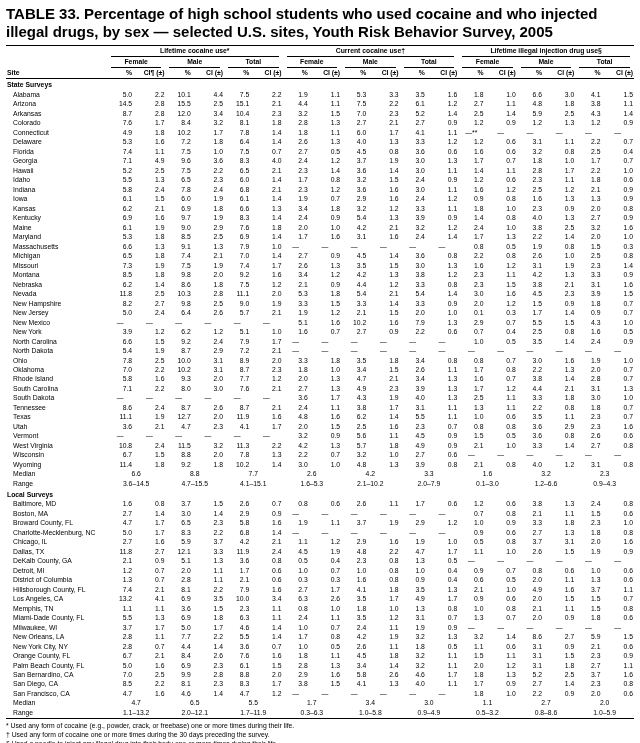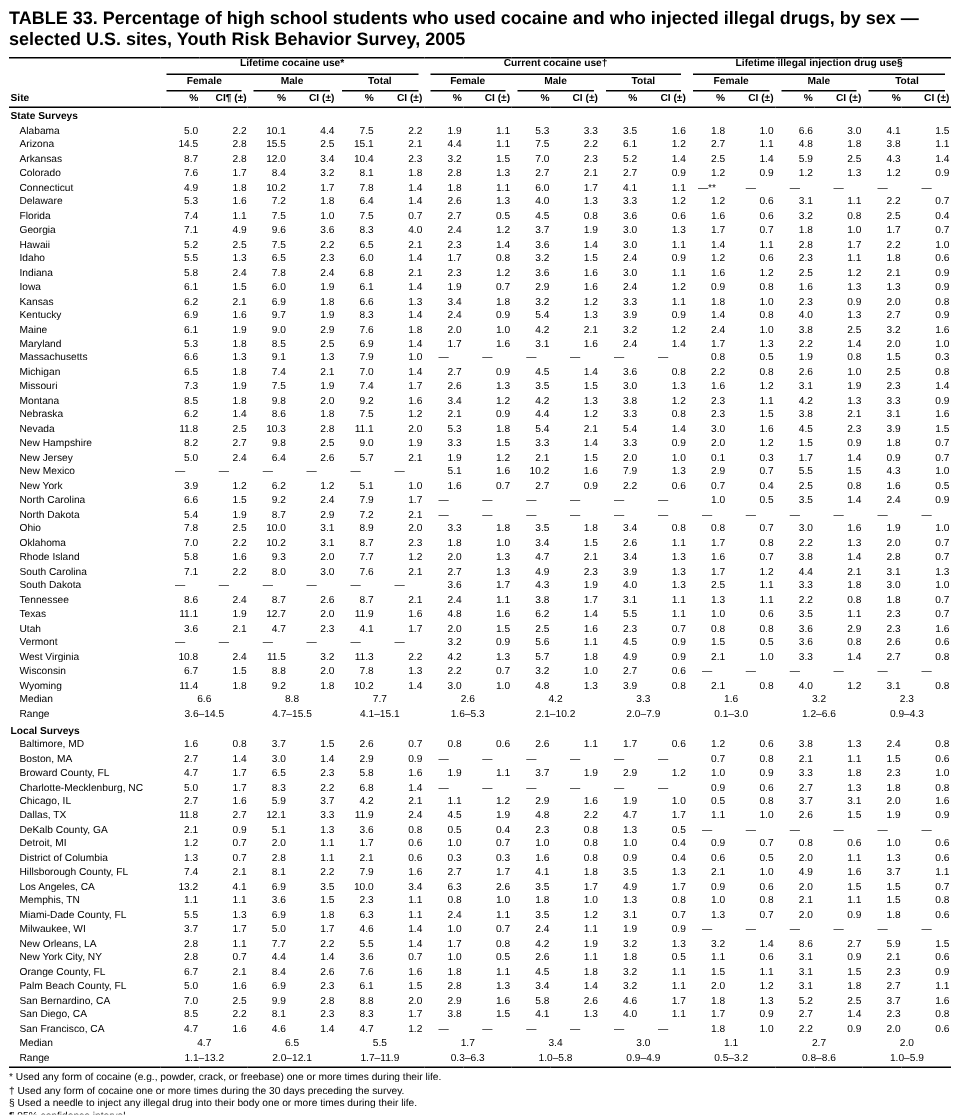--- a/index.html
+++ b/index.html
@@ -2,21 +2,21 @@
 <html><head>
 <meta charset="utf-8">
 <style>
   * { box-sizing: border-box; }
   html, body { margin: 0; padding: 0; background: #fff; }
   body {
     width: 640px; height: 743px; overflow: hidden;
     font-family: "Liberation Sans", sans-serif; color: #000;
     padding: 5px 6px 0 6px;
   }
-  .title { font-size: 12px; font-weight: bold; line-height: 1.2; margin-bottom: 4px; }
+  .title { font-size: 15px; font-weight: bold; line-height: 1.2; margin-bottom: 4px; }
   table {
     width: 100%; border-collapse: collapse; table-layout: fixed;
     border-top: 1px solid #000; border-bottom: 1px solid #000;
   }
   col.c-site { width: 100px; }
   col.c-pct  { width: 26px; }
   col.c-ci   { width: 32px; }
   th, td {
     font-size: 6.8px; line-height: 1.25; padding: 0.5px 1px;
     white-space: nowrap; vertical-align: bottom;

